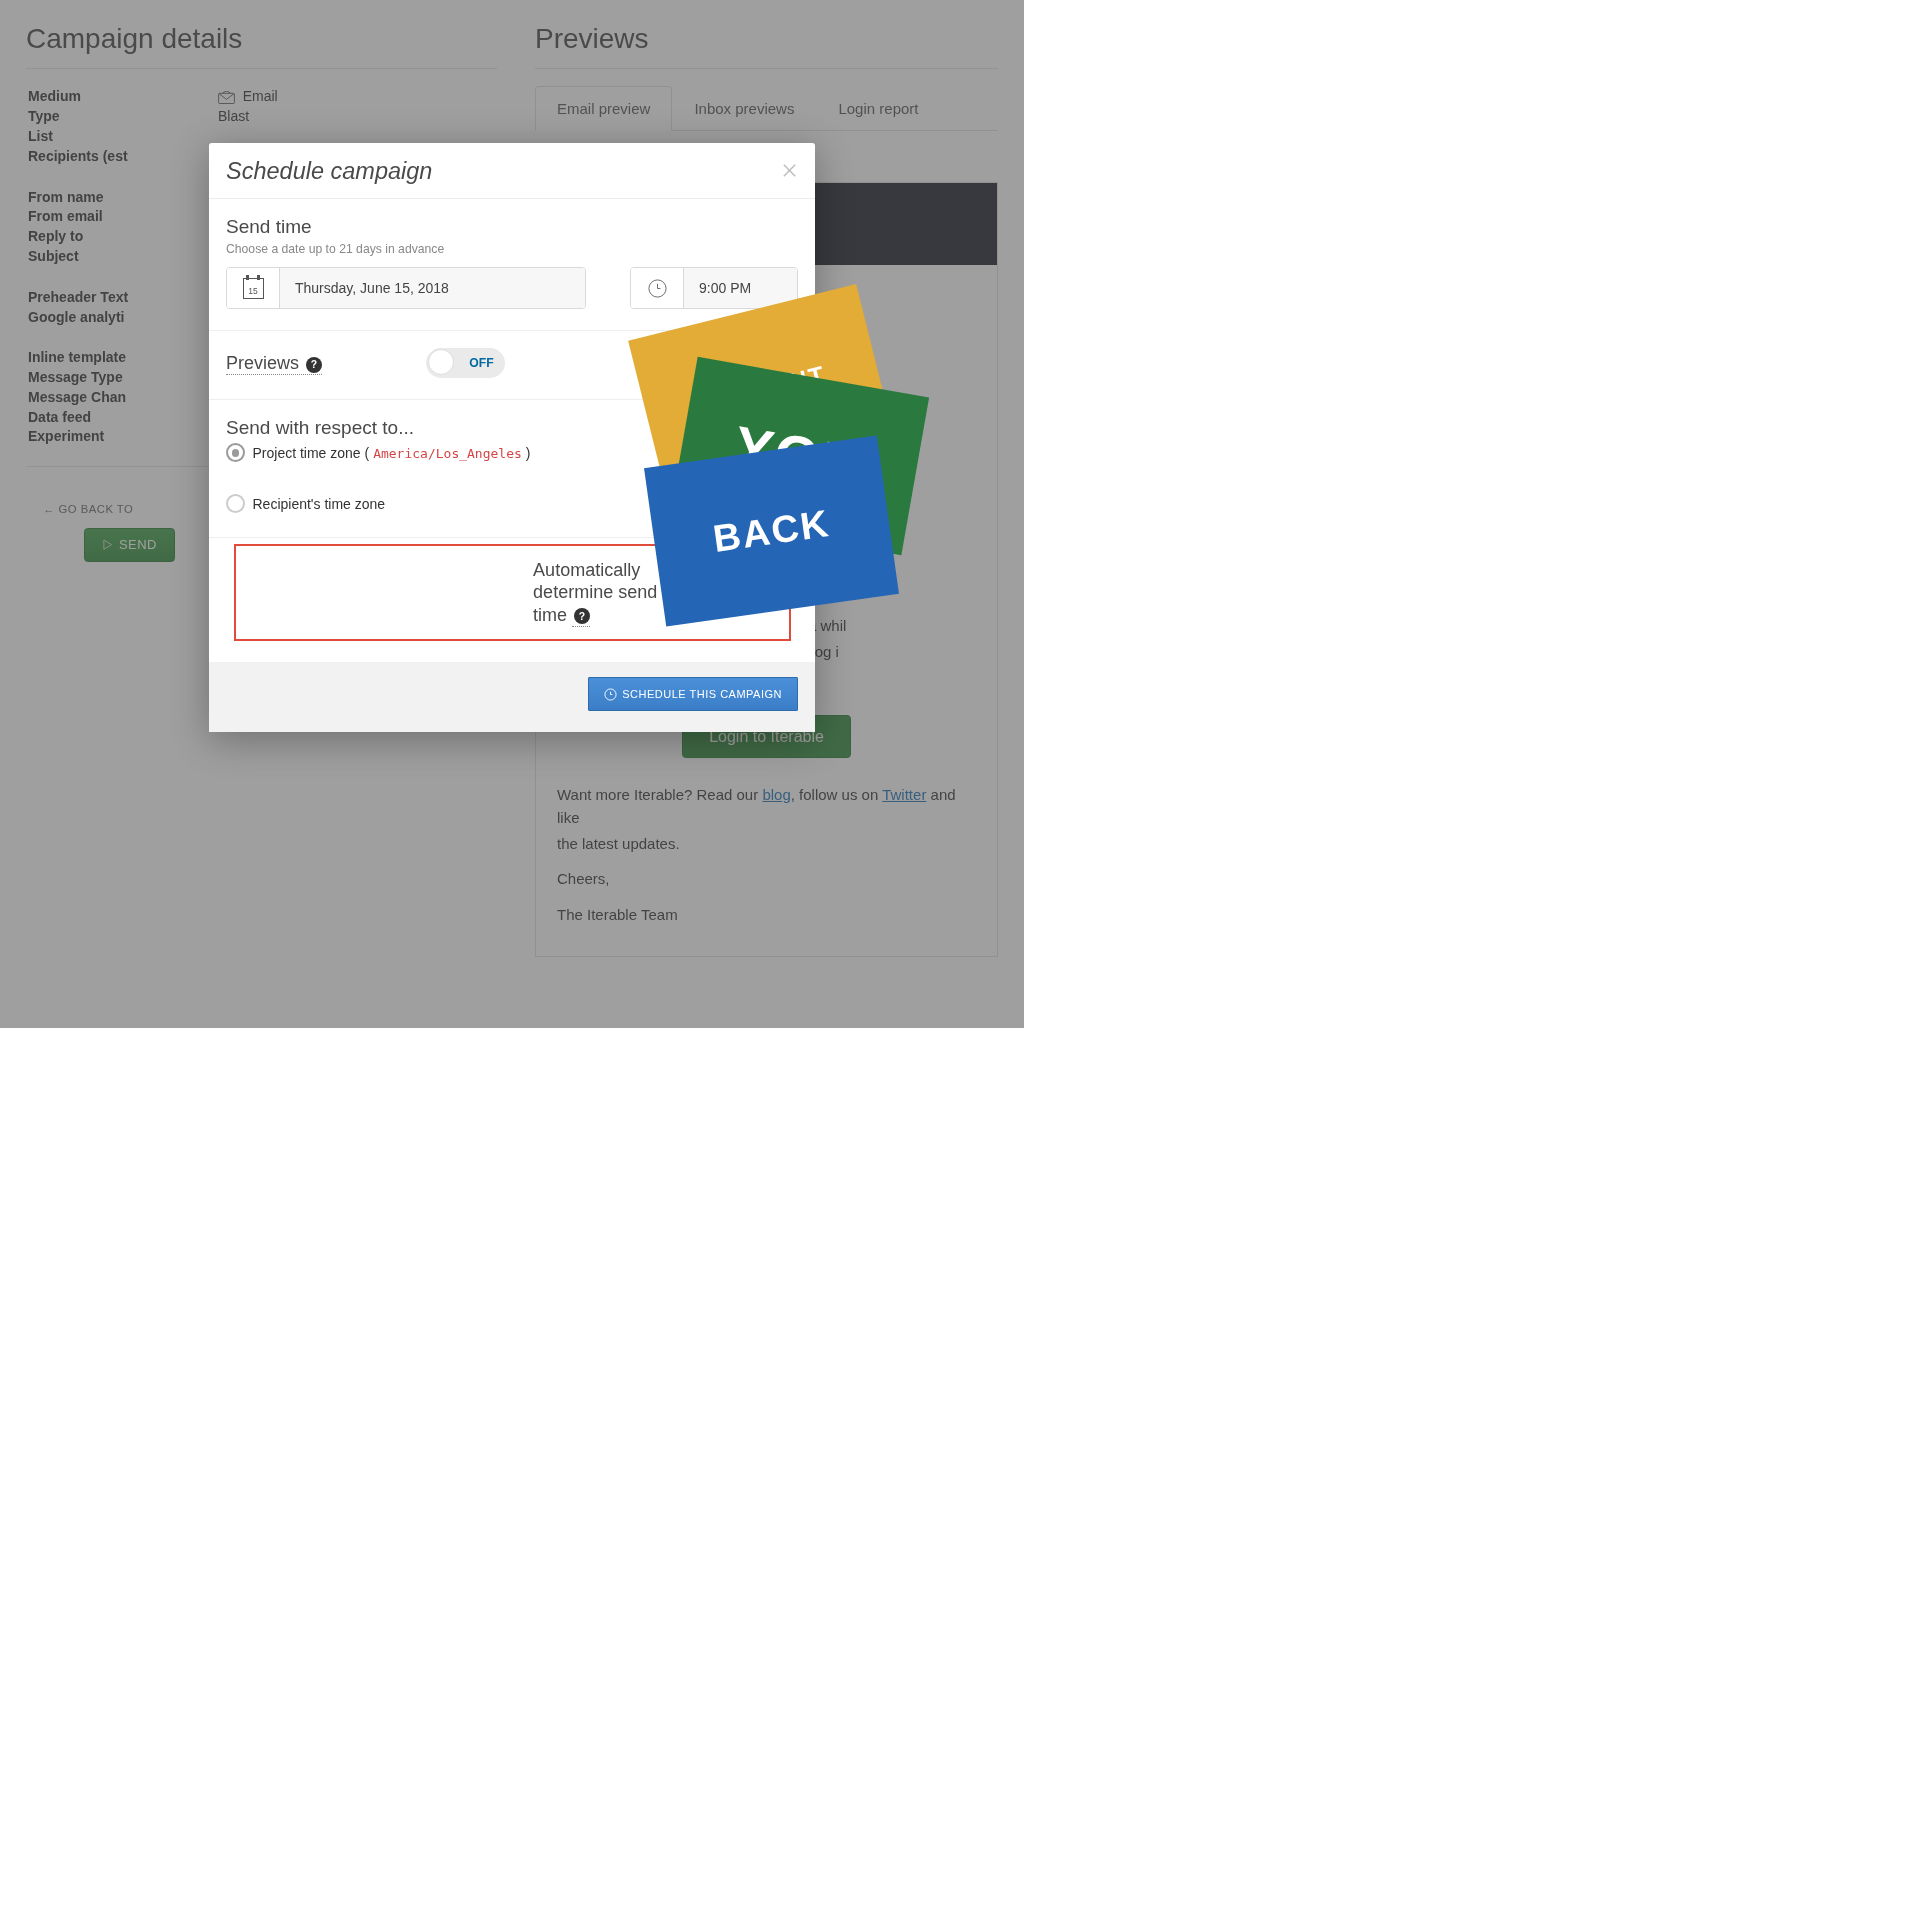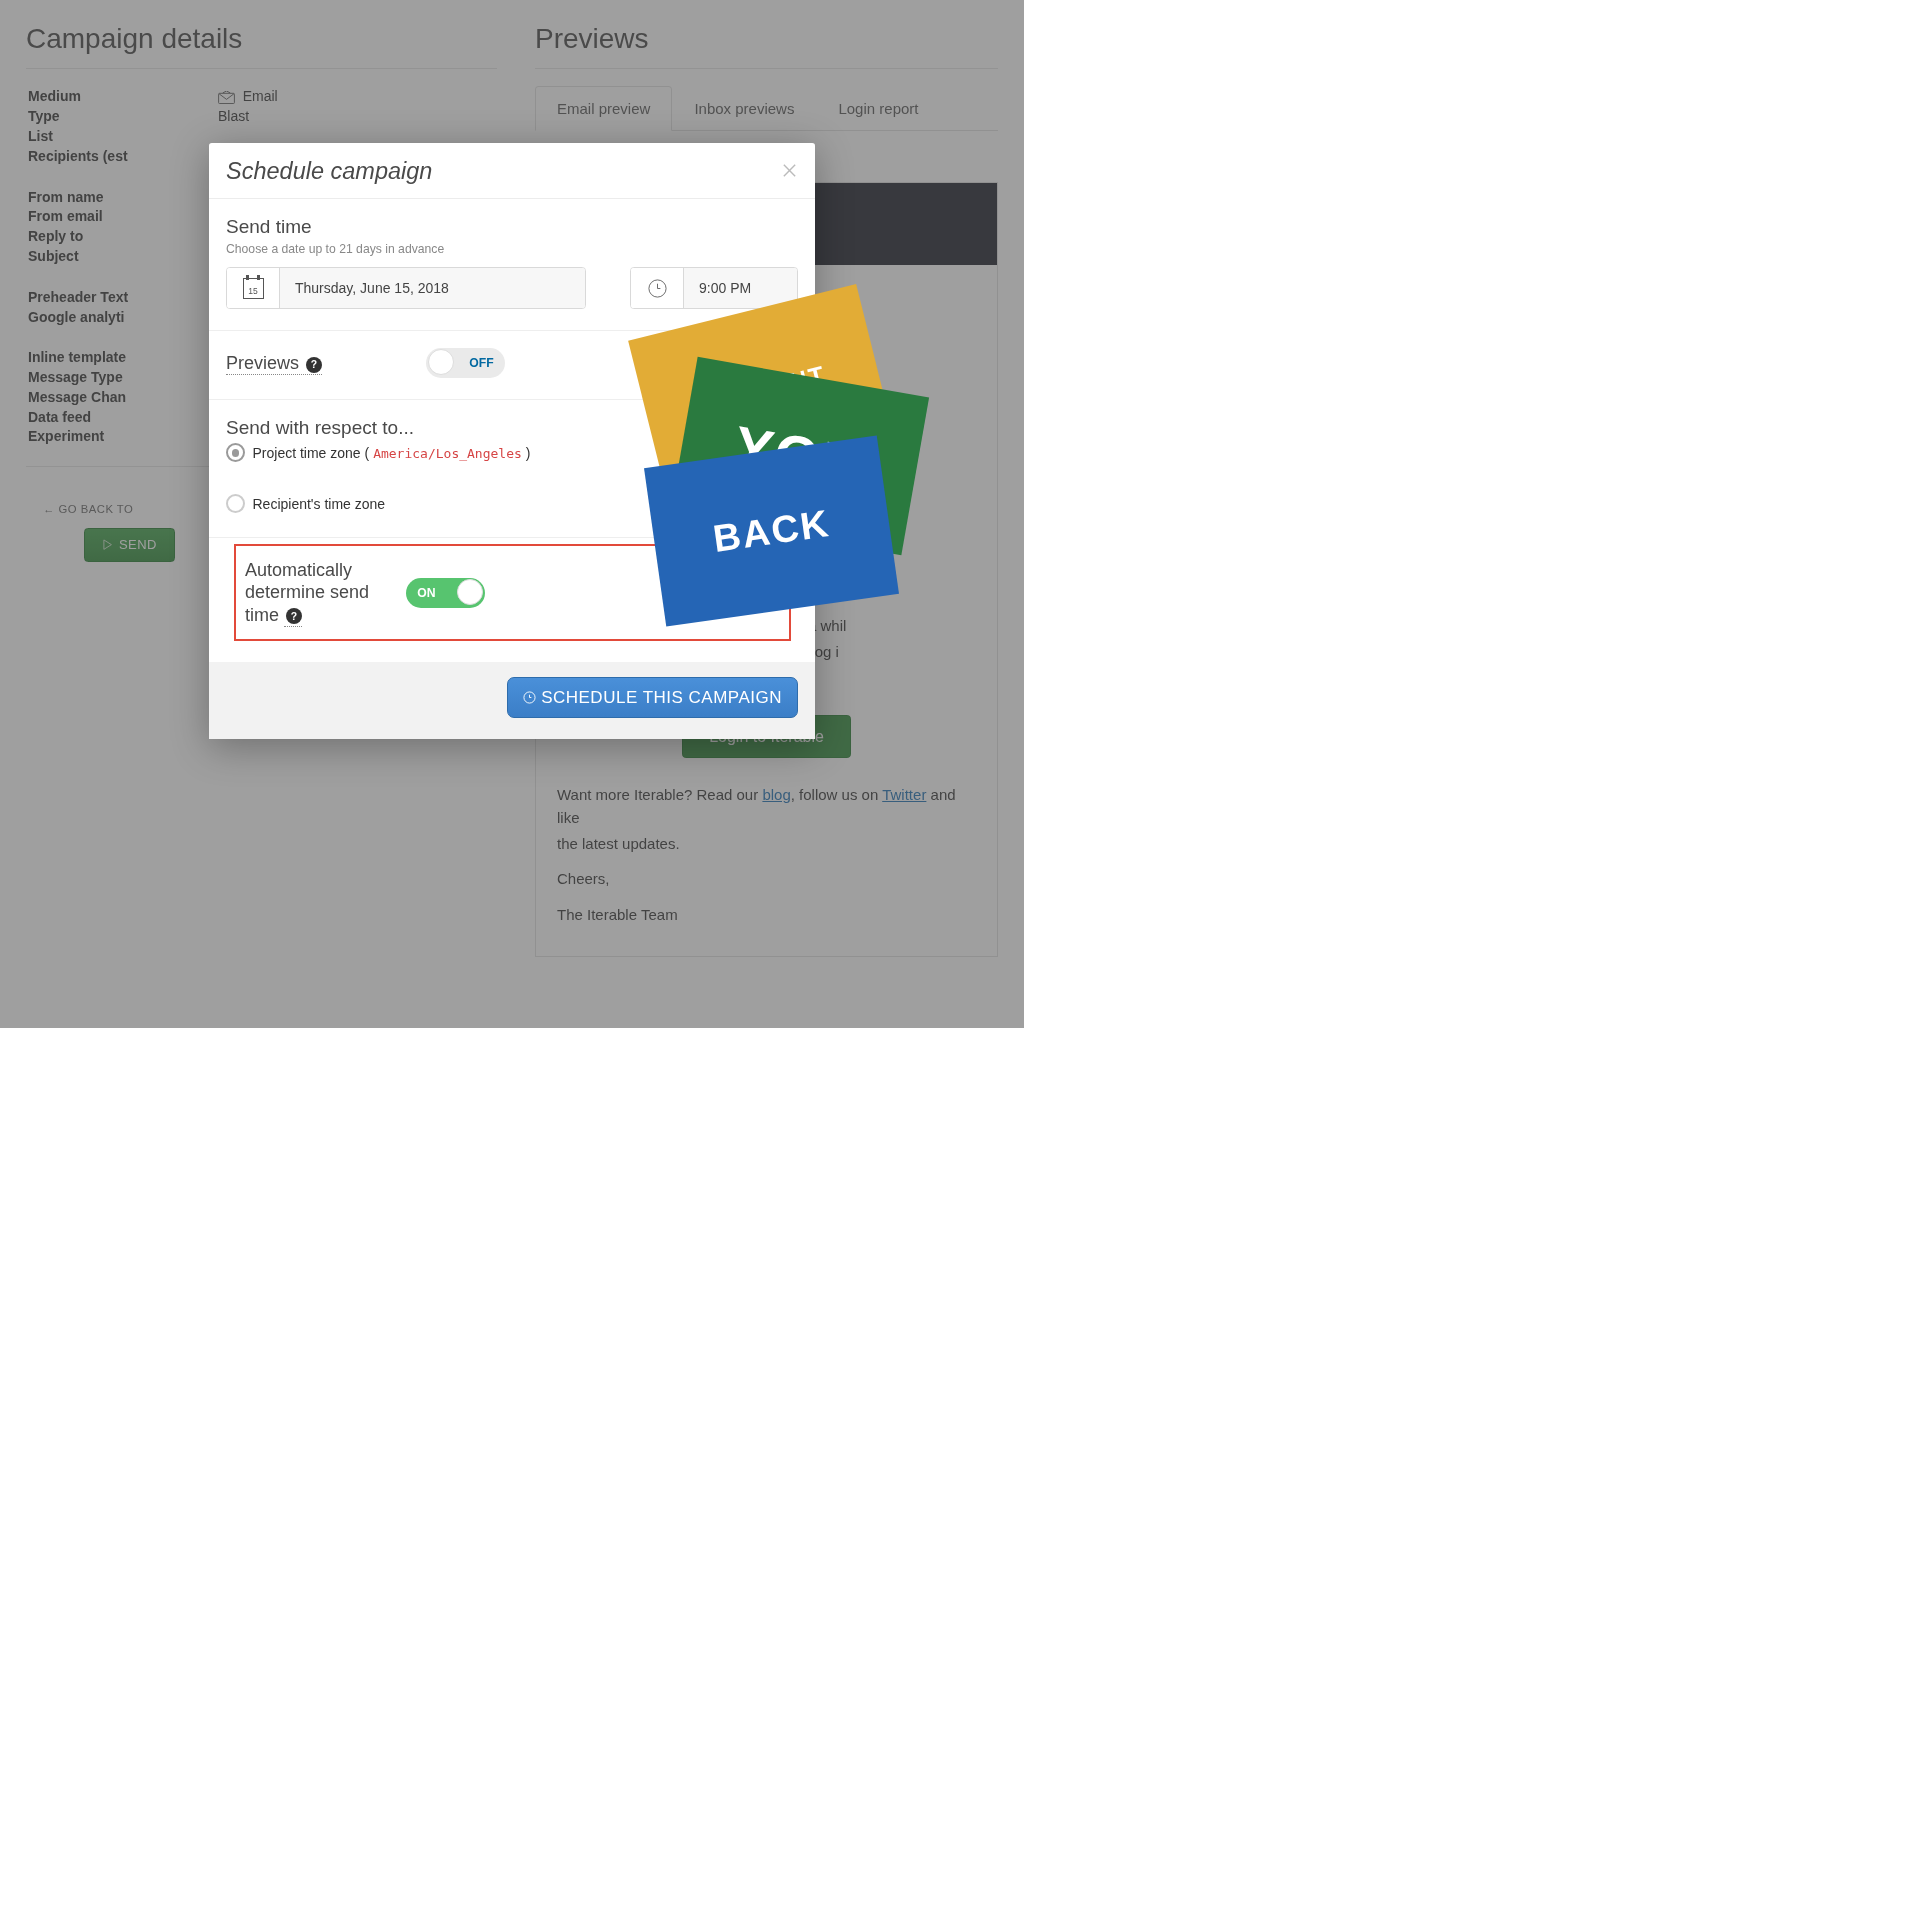--- a/index.html
+++ b/index.html
@@ -206,36 +206,37 @@
   }
   .radio.unselected { border-color: #ccc; }
   .tz-code { color: #d64545; font-family: Menlo, Consolas, monospace; font-size: 13px; }
   .radio-label { color: #333; font-size: 14px; }
   .highlight-box {
     margin: 0 7.5px;
     padding: 13px 9.4px 13px 9.4px;
     border: 2.4px solid #e24a3a;
     display: flex;
     align-items: center;
-    gap: 20px;
+    gap: 26px;
+    justify-content: flex-end;
   }
   .auto-label { font-size: 18px; color: #4a4a4a; line-height: 1.25; max-width: 141px; }
   .modal-footer {
     padding: 15px 17px 21px;
     background: #f2f2f2;
     display: flex;
     justify-content: flex-end;
   }
   .btn-schedule {
     background: linear-gradient(#4a90d9, #3b7ec7);
     color: #fff;
     border: 0.9px solid #2e6cab;
-    border-radius: 7px;
+    border-radius: 1px;
     padding: 9.4px 15px;
-    font-size: 17px;
+    font-size: 11px;
     letter-spacing: 0.5px;
     display: flex;
     align-items: center;
     gap: 5.6px;
     cursor: pointer;
   }
   .cal-icon { border: 0.9px solid #555; width: 21px; height: 21px; position: relative; }
   .cal-icon::before { content: ''; position: absolute; top: -3.8px; left: 2.8px; width: 2.8px; height: 4.7px; background: #555; }
   .cal-icon::after { content: ''; position: absolute; top: -3.8px; right: 2.8px; width: 2.8px; height: 4.7px; background: #555; }
   .cal-icon .d { position: absolute; bottom: 1.9px; left: 0; right: 0; text-align: center; font-size: 8.5px; color: #555; }

